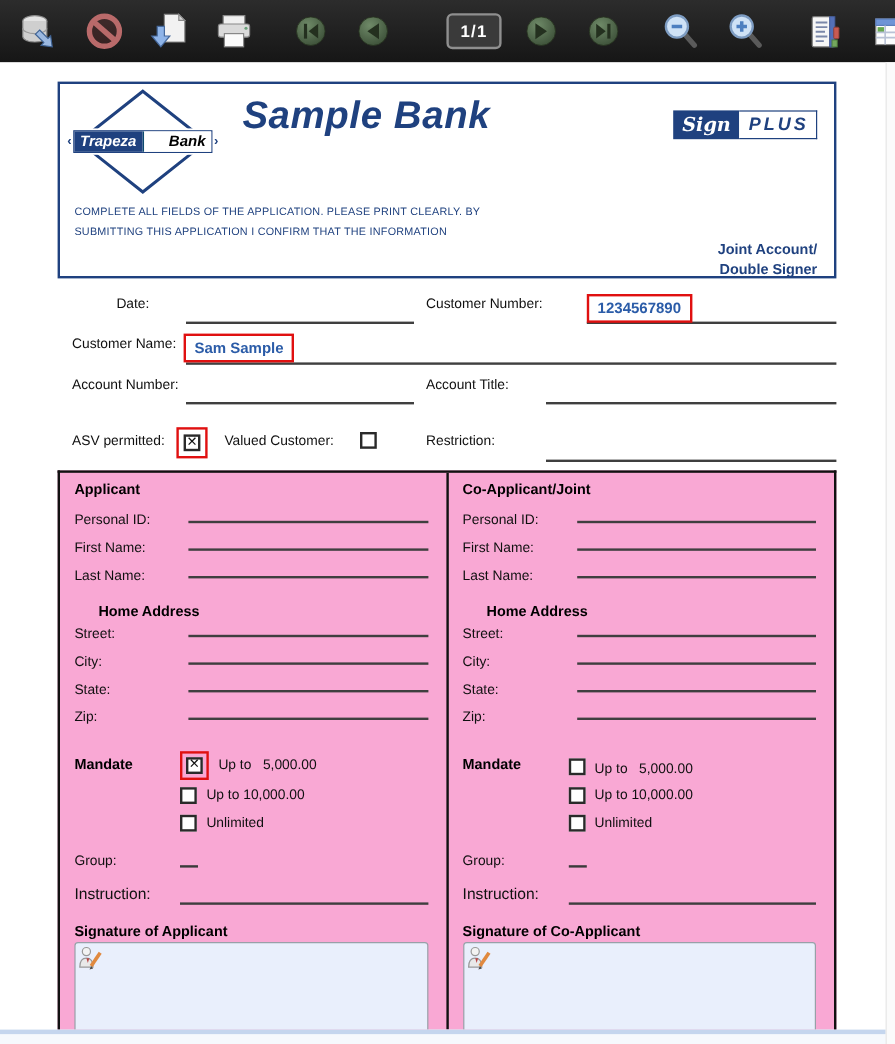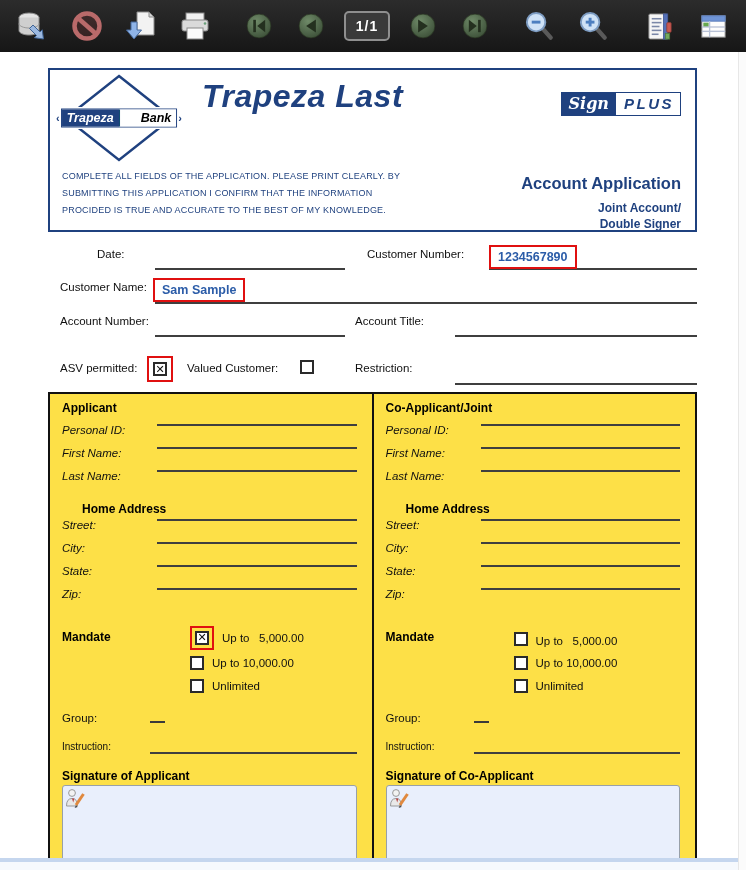--- a/index.html
+++ b/index.html
@@ -12,21 +12,21 @@
   .tb-group { display:flex; align-items:center; }
   .g1 { padding:0 14px 0 14px; gap:16px; }
   .g2 { padding:0 12px; gap:14px; }
   .g3 { padding:0 14px; gap:16px; }
   .g4 { padding:0 14px; gap:16px; }
   .tb-sep { width:1px; height:46px; background:#777; }
   .tb-btn { width:38px; height:38px; display:flex; align-items:center; justify-content:center; cursor:pointer; }
   .tb-btn svg { display:block; }
   .pagebox { min-width:46px; height:30px; background:#3a3a3a; border:2px solid #8f8f8f; border-radius:5px;
     color:#fff; font-weight:bold; font-size:14px; display:flex; align-items:center; justify-content:center;
-    padding:0 8px; letter-spacing:1px; }
+    padding:0 8px; letter-spacing:1px;margin-left:28px; }
 
   
   .doc { position:absolute; top:52px; left:0; width:746px; height:818px; background:#fff; }
 
   .hdrbox { position:absolute; left:48px; top:16px; width:649px; height:164px; border:2px solid #1f417f; background:#fff; }
   .logo-wrap { position:absolute; left:10px; top:4px; width:118px; height:96px; }
   .logo-wrap svg { position:absolute; left:0; top:0; }
   .logo-badge { position:absolute; left:50%; top:44px; transform:translate(-50%,-50%); display:flex; align-items:center; gap:1px; white-space:nowrap; }
   .badge-arrow { color:#1f417f; font-size:11px; font-weight:bold; line-height:1; }
   .badge-pill { display:flex; border:1px solid #1f417f; background:#fff; box-shadow:0 0 0 1.5px #fff; }
@@ -47,40 +47,40 @@
   .uline { position:absolute; height:0; border-top:2px solid #3f3f3f; }
   .hlval { position:absolute; border:2px solid #e01010; color:#2b5ca8; font-weight:bold; font-size:12.5px;
     padding:3px 7px 3px 7px; background:transparent; white-space:nowrap; }
   .cbx { width:14px; height:14px; border:2px solid #2a2a2a; background:#fff; display:flex; align-items:center;
     justify-content:center; font-size:11px; color:#111; line-height:1; }
   .hl-cbx { position:absolute; border:2px solid #e01010; padding:4px; display:inline-flex; background:transparent; }
   .abs { position:absolute; }
 
   
   .bigbox { position:absolute; left:48px; top:340px; width:649px; height:466px; border:2px solid #111;
-    border-bottom:none; display:flex; overflow:hidden; background:#fde047; }
+    border-bottom:none; display:flex; overflow:hidden; background:#f9a8d4; }
   .vdiv { width:2px; background:#111; }
   .col { width:321.5px; padding:7px 15px 0 12px; }
   .col-h { font-size:12px; font-weight:bold; color:#000; margin-bottom:9px; }
-  .frow { display:flex; height:23px; align-items:flex-start;font-style:italic; }
+  .frow { display:flex; height:23px; align-items:center; }
   .frow .lab { width:95px; font-size:11.5px; color:#101010; padding-bottom:3px; }
   .frow .line { flex:1; border-bottom:2px solid #3f3f3f; margin-bottom:1px; }
   .sec-h { font-size:12px; font-weight:bold; color:#000; margin-top:9px; margin-bottom:3px;margin-left:20px; }
-  .mandate { display:flex; margin-top:17px;gap:40px; }
+  .mandate { display:flex; margin-top:17px; }
   .mandate .mlab { width:88px; font-size:12px; font-weight:bold; color:#000; padding-top:2px; }
   .opts { display:flex; flex-direction:column; gap:8px; }
   .opt { display:flex; align-items:center; gap:8px; height:15px; }
   .opt.first-red { height:19px; }
   .opt .hlwrap { border:2px solid #e01010; padding:3px; display:inline-flex; }
   .opt-label { font-size:11.5px; color:#101010; white-space:pre; }
   .group-row { display:flex; margin-top:13px; align-items:flex-end; height:18px; }
   .group-row .lab { width:88px; font-size:11.5px; color:#101010; }
   .gdash { width:15px; border-bottom:2px solid #3a3a3a; margin-bottom:1px; }
   .instr-row { display:flex; margin-top:9px; align-items:flex-end; height:22px; }
-  .instr-row .lab { width:88px; font-size:10px; color:#101010; padding-bottom:3px; }
+  .instr-row .lab { width:88px; font-size:13px; color:#101010; padding-bottom:3px; }
   .instr-row .line { flex:1; border-bottom:2px solid #3f3f3f; margin-bottom:1px; }
   .sig-h { font-size:12px; font-weight:bold; color:#000; margin-top:14px; }
   .sig-box { margin-top:2px; height:80px; background:#e9effc; border:1.5px solid #98a0a8; border-radius:3px; padding:2px; }
 
   .bottom-band { position:absolute; left:0; top:806px; width:746px; height:4px; background:#c5d6ee; }
   .bottom-rest { position:absolute; left:0; top:810px; width:746px; height:8px; background:#f6f9fd; }
   .vscroll { position:absolute; right:0; top:0; width:8px; height:818px; background:#fbfbfb; border-left:1px solid #e7e7e7; }
 </style>
 </head>
 <body>
@@ -259,40 +259,38 @@
         </svg>
         <div class="logo-badge">
           <span class="badge-arrow">‹</span>
           <span class="badge-pill">
             <span class="badge-l">Trapeza</span>
             <span class="badge-r">Bank</span>
           </span>
           <span class="badge-arrow">›</span>
         </div>
       </div>
-      <div class="bank-title">Trapeza Last</div>
+      <div class="bank-title">Sample Bank</div>
       <div class="signplus">
         <span class="sp-sign">Sign</span>
         <span class="sp-plus">PLUS</span>
       </div>
       <div class="instructions">
         <div>COMPLETE ALL FIELDS OF THE APPLICATION. PLEASE PRINT CLEARLY. BY</div>
         <div>SUBMITTING THIS APPLICATION I CONFIRM THAT THE INFORMATION</div>
-        <div>PROCIDED IS TRUE AND ACCURATE TO THE BEST OF MY KNOWLEDGE.</div>
-      </div>
-      <div class="app-title">Account Application</div>
+      </div>
       <div class="app-subtype">
         <div>Joint Account/</div>
         <div>Double Signer</div>
       </div>
     </div>
 
     <div class="flabel" style="left:60px; top:196px;margin-left:37px;">Date:</div>
     <div class="uline" style="left:155px; top:216px; width:190px;"></div>
-    <div class="flabel" style="left:367px; top:196px;">Customer Number:</div>
+    <div class="flabel" style="left:355px; top:196px;">Customer Number:</div>
     <div class="uline" style="left:489px; top:216px; width:208px;"></div>
     <div class="hlval" style="left:489px; top:193px;">1234567890</div>
 
     <div class="flabel" style="left:60px; top:229px;">Customer Name:</div>
     <div class="uline" style="left:155px; top:250px; width:542px;"></div>
     <div class="hlval" style="left:153px; top:226px;">Sam Sample</div>
 
     <div class="flabel" style="left:60px; top:263px;">Account Number:</div>
     <div class="uline" style="left:155px; top:283px; width:190px;"></div>
     <div class="flabel" style="left:355px; top:263px;">Account Title:</div>

